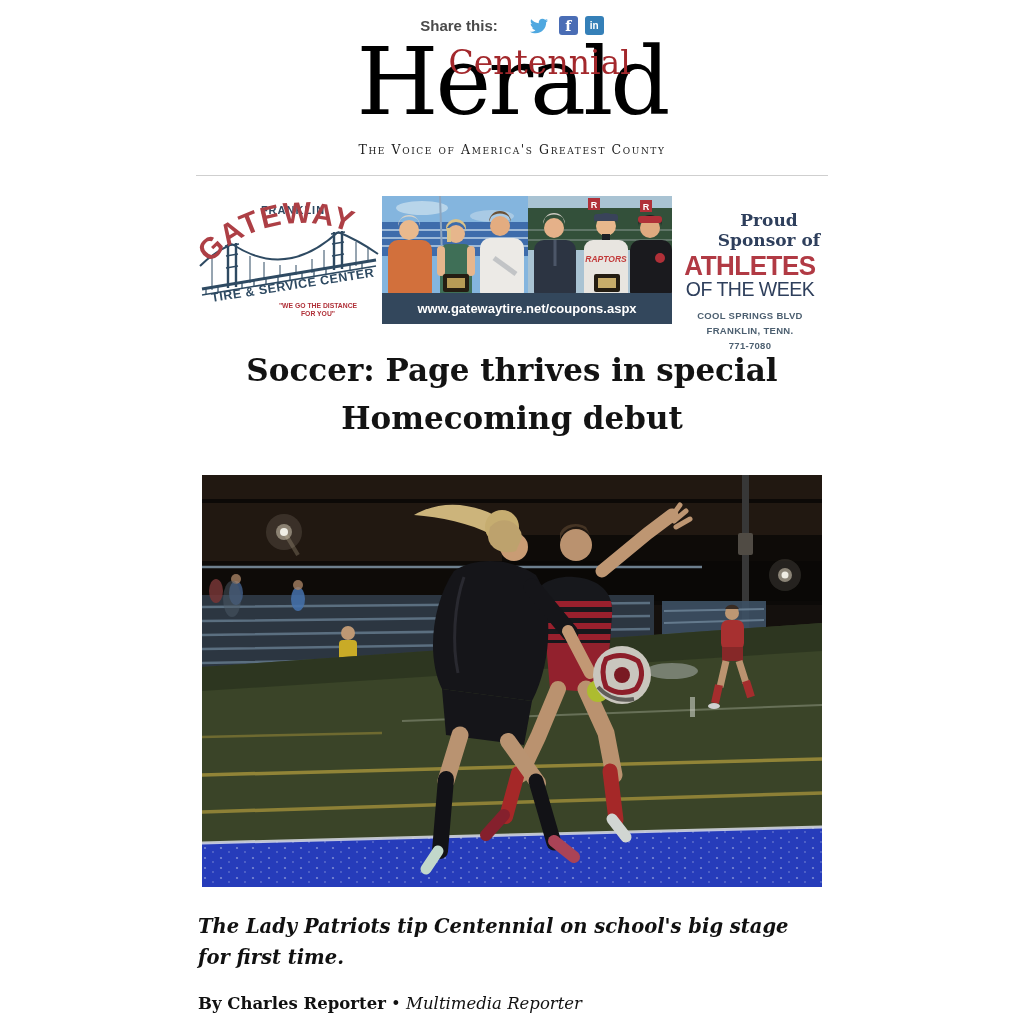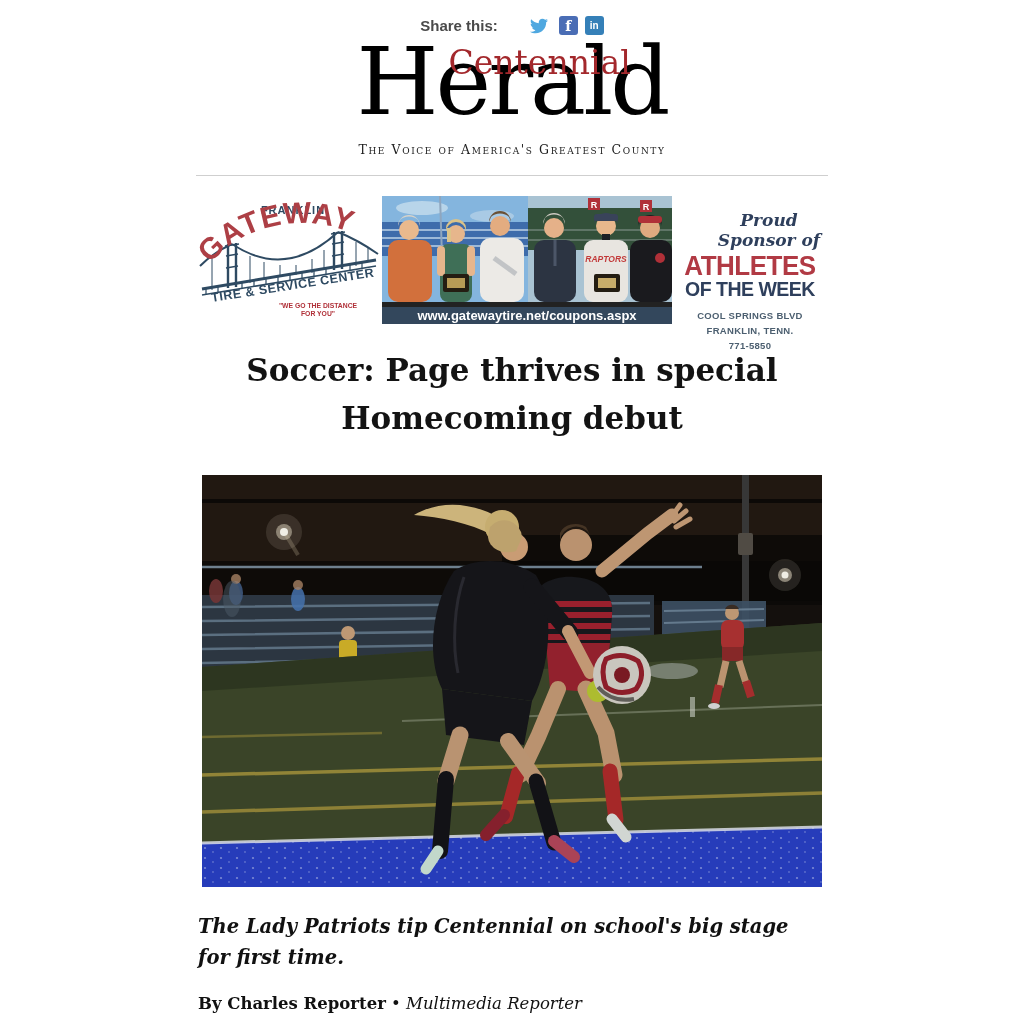--- a/index.html
+++ b/index.html
@@ -29,30 +29,30 @@
   .tagline { font-size:12.5px; color:#1c1c1c; font-variant:small-caps;
              letter-spacing:1.6px; margin-top:16px; }
 
   .divider { border-top:1px solid #cfcfcf; margin-top:18px; }
 
   
   .ad { display:flex; margin-top:20px; height:128px; align-items:stretch; }
   .ad-logo { width:186px; background:#fff; }
   .ad-photo { width:290px; position:relative; background:#222; }
   .ad-photo svg { display:block; }
-  .ad-urlbar { position:absolute; left:0; bottom:0; width:100%; height:17px;
+  .ad-urlbar { position:absolute; left:0; bottom:0; width:100%; height:31px;
                background:#33475c; color:#fff; display:flex; align-items:center;
                justify-content:center; font-family:"Liberation Sans", sans-serif;
                font-weight:bold; font-size:13px; cursor:pointer; }
   .ad-sponsor { width:156px; background:#fff; text-align:center; padding-top:14px; }
-  .sp1 { font-size:17px; font-style:italic; font-weight:bold; color:#2e3f5c;padding-left:38px; }
+  .sp1 { font-size:17px; font-weight:bold; color:#2e3f5c;padding-left:38px; }
   .sp2 { font-family:"Liberation Sans", sans-serif; font-weight:bold; font-size:26px;
          color:#b13a44; letter-spacing:-0.5px; line-height:1.05; margin-top:2px;
          transform:scaleY(1.08); }
-  .sp3 { font-family:"Liberation Sans", sans-serif; font-weight:bold; font-size:19.5px;
+  .sp3 { font-family:"Liberation Sans", sans-serif; font-weight:normal; font-size:19.5px;
          color:#2e3f5c; letter-spacing:-0.5px; line-height:1.0; }
   .sp-addr { font-family:"Liberation Sans", sans-serif; font-weight:bold; font-size:9.5px;
              color:#4c5f70; margin-top:10px; line-height:1.55; letter-spacing:0.3px; }
 
   
   .headline { font-size:31px; font-weight:bold; color:#131313; text-align:center;
               line-height:1.55; max-width:540px; margin:22px auto 0 auto; }
   .hero { margin-top:33px; width:620px; margin-left:auto; margin-right:auto; }
   .hero svg { display:block; }
   .subtitle { font-size:19.5px; font-weight:bold; font-style:italic; color:#111;
@@ -188,21 +188,21 @@
         <div class="ad-urlbar">www.gatewaytire.net/coupons.aspx</div>
       </div>
 
       <div class="ad-sponsor">
         <div class="sp1">Proud Sponsor of</div>
         <div class="sp2">ATHLETES</div>
         <div class="sp3">OF THE WEEK</div>
         <div class="sp-addr">
           <div>COOL SPRINGS BLVD</div>
           <div>FRANKLIN, TENN.</div>
-          <div>771-5850</div>
+          <div>771-7080</div>
         </div>
       </div>
     </div>
 
     <h1 class="headline">Soccer: Page thrives in special Homecoming debut</h1>
 
     <div class="hero">
       <svg width="620" height="412" viewBox="0 0 620 412">
         <defs>
           <pattern id="speck" width="16" height="10" patternUnits="userSpaceOnUse">

